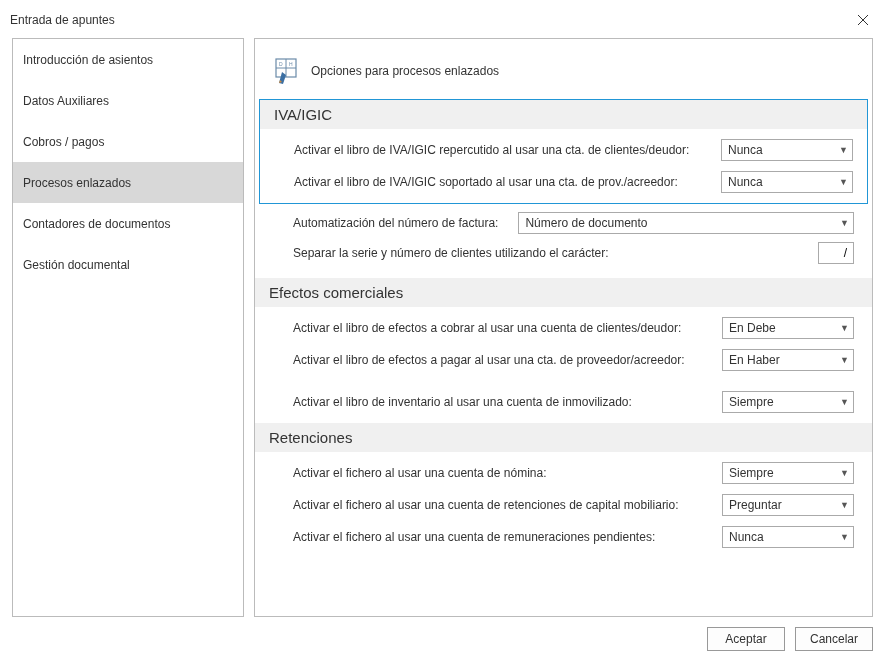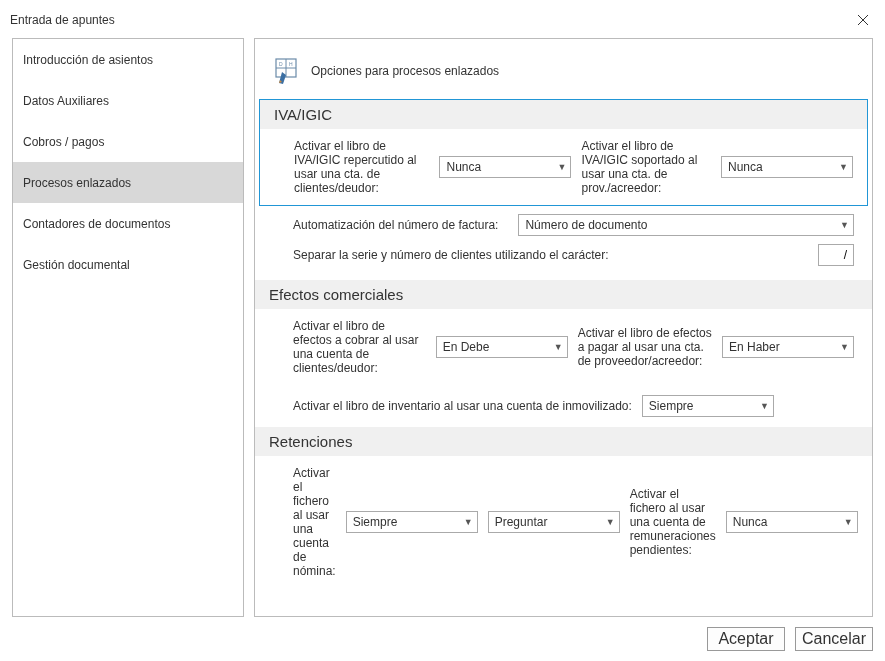--- a/index.html
+++ b/index.html
@@ -9,35 +9,35 @@
     .close-btn { width: 32px; height: 24px; display: flex; align-items: center; justify-content: center; font-size: 14px; color: #333; cursor: pointer; }
     .main-area { position: absolute; top: 38px; left: 12px; right: 12px; bottom: 44px; display: flex; gap: 10px; }
     .sidebar { width: 232px; border: 1px solid #bbb; background: #fff; padding: 0; }
     .sidebar-item { padding: 14px 10px 13px 10px; font-size: 12px; color: #333; cursor: pointer; }
     .sidebar-item.selected { background: #d8d8d8; }
     .content-panel { flex: 1; border: 1px solid #bbb; background: #fff; padding: 18px 0 14px 0; overflow: hidden; }
     .panel-header { display: flex; align-items: center; gap: 10px; padding: 0 18px 14px 18px; }
     .panel-header-icon { width: 28px; height: 28px; flex-shrink: 0; }
     .panel-header-title { font-size: 12px; color: #333; }
     .section-header { background: #f0f0f0; padding: 6px 10px 6px 14px; font-size: 15px; color: #333; }
-    .section-body { padding: 10px 18px 10px 38px; display: flex; flex-direction: row; gap: 10px; }
+    .section-body { padding: 10px 18px 10px 38px; display: flex; flex-direction: column; gap: 10px; }
     .row { display: flex; align-items: center; }
     .row-label { flex: 1; font-size: 12px; color: #333; padding-right: 10px; }
     .select { width: 132px; height: 22px; border: 1px solid #aaa; background: #fff; display: flex; align-items: center; justify-content: space-between; padding: 0 4px 0 6px; font-size: 12px; cursor: pointer; }
     .select .arrow { font-size: 9px; color: #555; }
     .select.wide { width: 348px; }
     .text-input { width: 36px; height: 22px; border: 1px solid #aaa; text-align: right; padding: 0 6px; font-size: 12px; }
     .highlight-box { border: 1.5px solid #2196d6; margin: 0 4px 6px 4px; }
     .highlight-box .section-header { margin: 0; }
     .highlight-box .section-body { padding: 10px 14px 10px 34px; }
     .row.below-highlight { padding: 2px 18px 6px 38px; align-items: center; }
     .row.below-highlight .row-label { flex: 0 0 auto; margin-right: 10px; }
     .row.below-highlight.char .row-label { flex: 1; }
     .footer { position: absolute; bottom: 10px; right: 12px; display: flex; gap: 10px; }
-    .btn { width: 78px; height: 24px; border: 1px solid #999; background: #fdfdfd; font-size: 16px; color: #333; cursor: pointer; display: flex; align-items: center; justify-content: center; }
+    .btn { width: 78px; height: 24px; border: 1px solid #999; background: #fdfdfd; font-size: 12px; color: #333; cursor: pointer; display: flex; align-items: center; justify-content: center; }
   </style>
 </head>
 <body>
 
 <div class="title-bar">
   <span class="title-text">Entrada de apuntes</span>
   <div class="close-btn">
     <svg width="10" height="10" viewBox="0 0 10 10">
         <line x1="0" y1="0" x2="10" y2="10" stroke="#333" stroke-width="1"></line>
         <line x1="10" y1="0" x2="0" y2="10" stroke="#333" stroke-width="1"></line>
@@ -132,20 +132,21 @@
     <div class="section-header">Retenciones</div>
     <div class="section-body">
       <div class="row">
         <div class="row-label">Activar el fichero al usar una cuenta de nómina:</div>
         <div class="select">
           <span>Siempre</span>
           <span class="arrow">▼</span>
         </div>
       </div>
       <div class="row">
+        <div class="row-label">Activar el fichero al usar una cuenta de retenciones de capital mobiliario:</div>
         <div class="select">
           <span>Preguntar</span>
           <span class="arrow">▼</span>
         </div>
       </div>
       <div class="row">
         <div class="row-label">Activar el fichero al usar una cuenta de remuneraciones pendientes:</div>
         <div class="select">
           <span>Nunca</span>
           <span class="arrow">▼</span>

